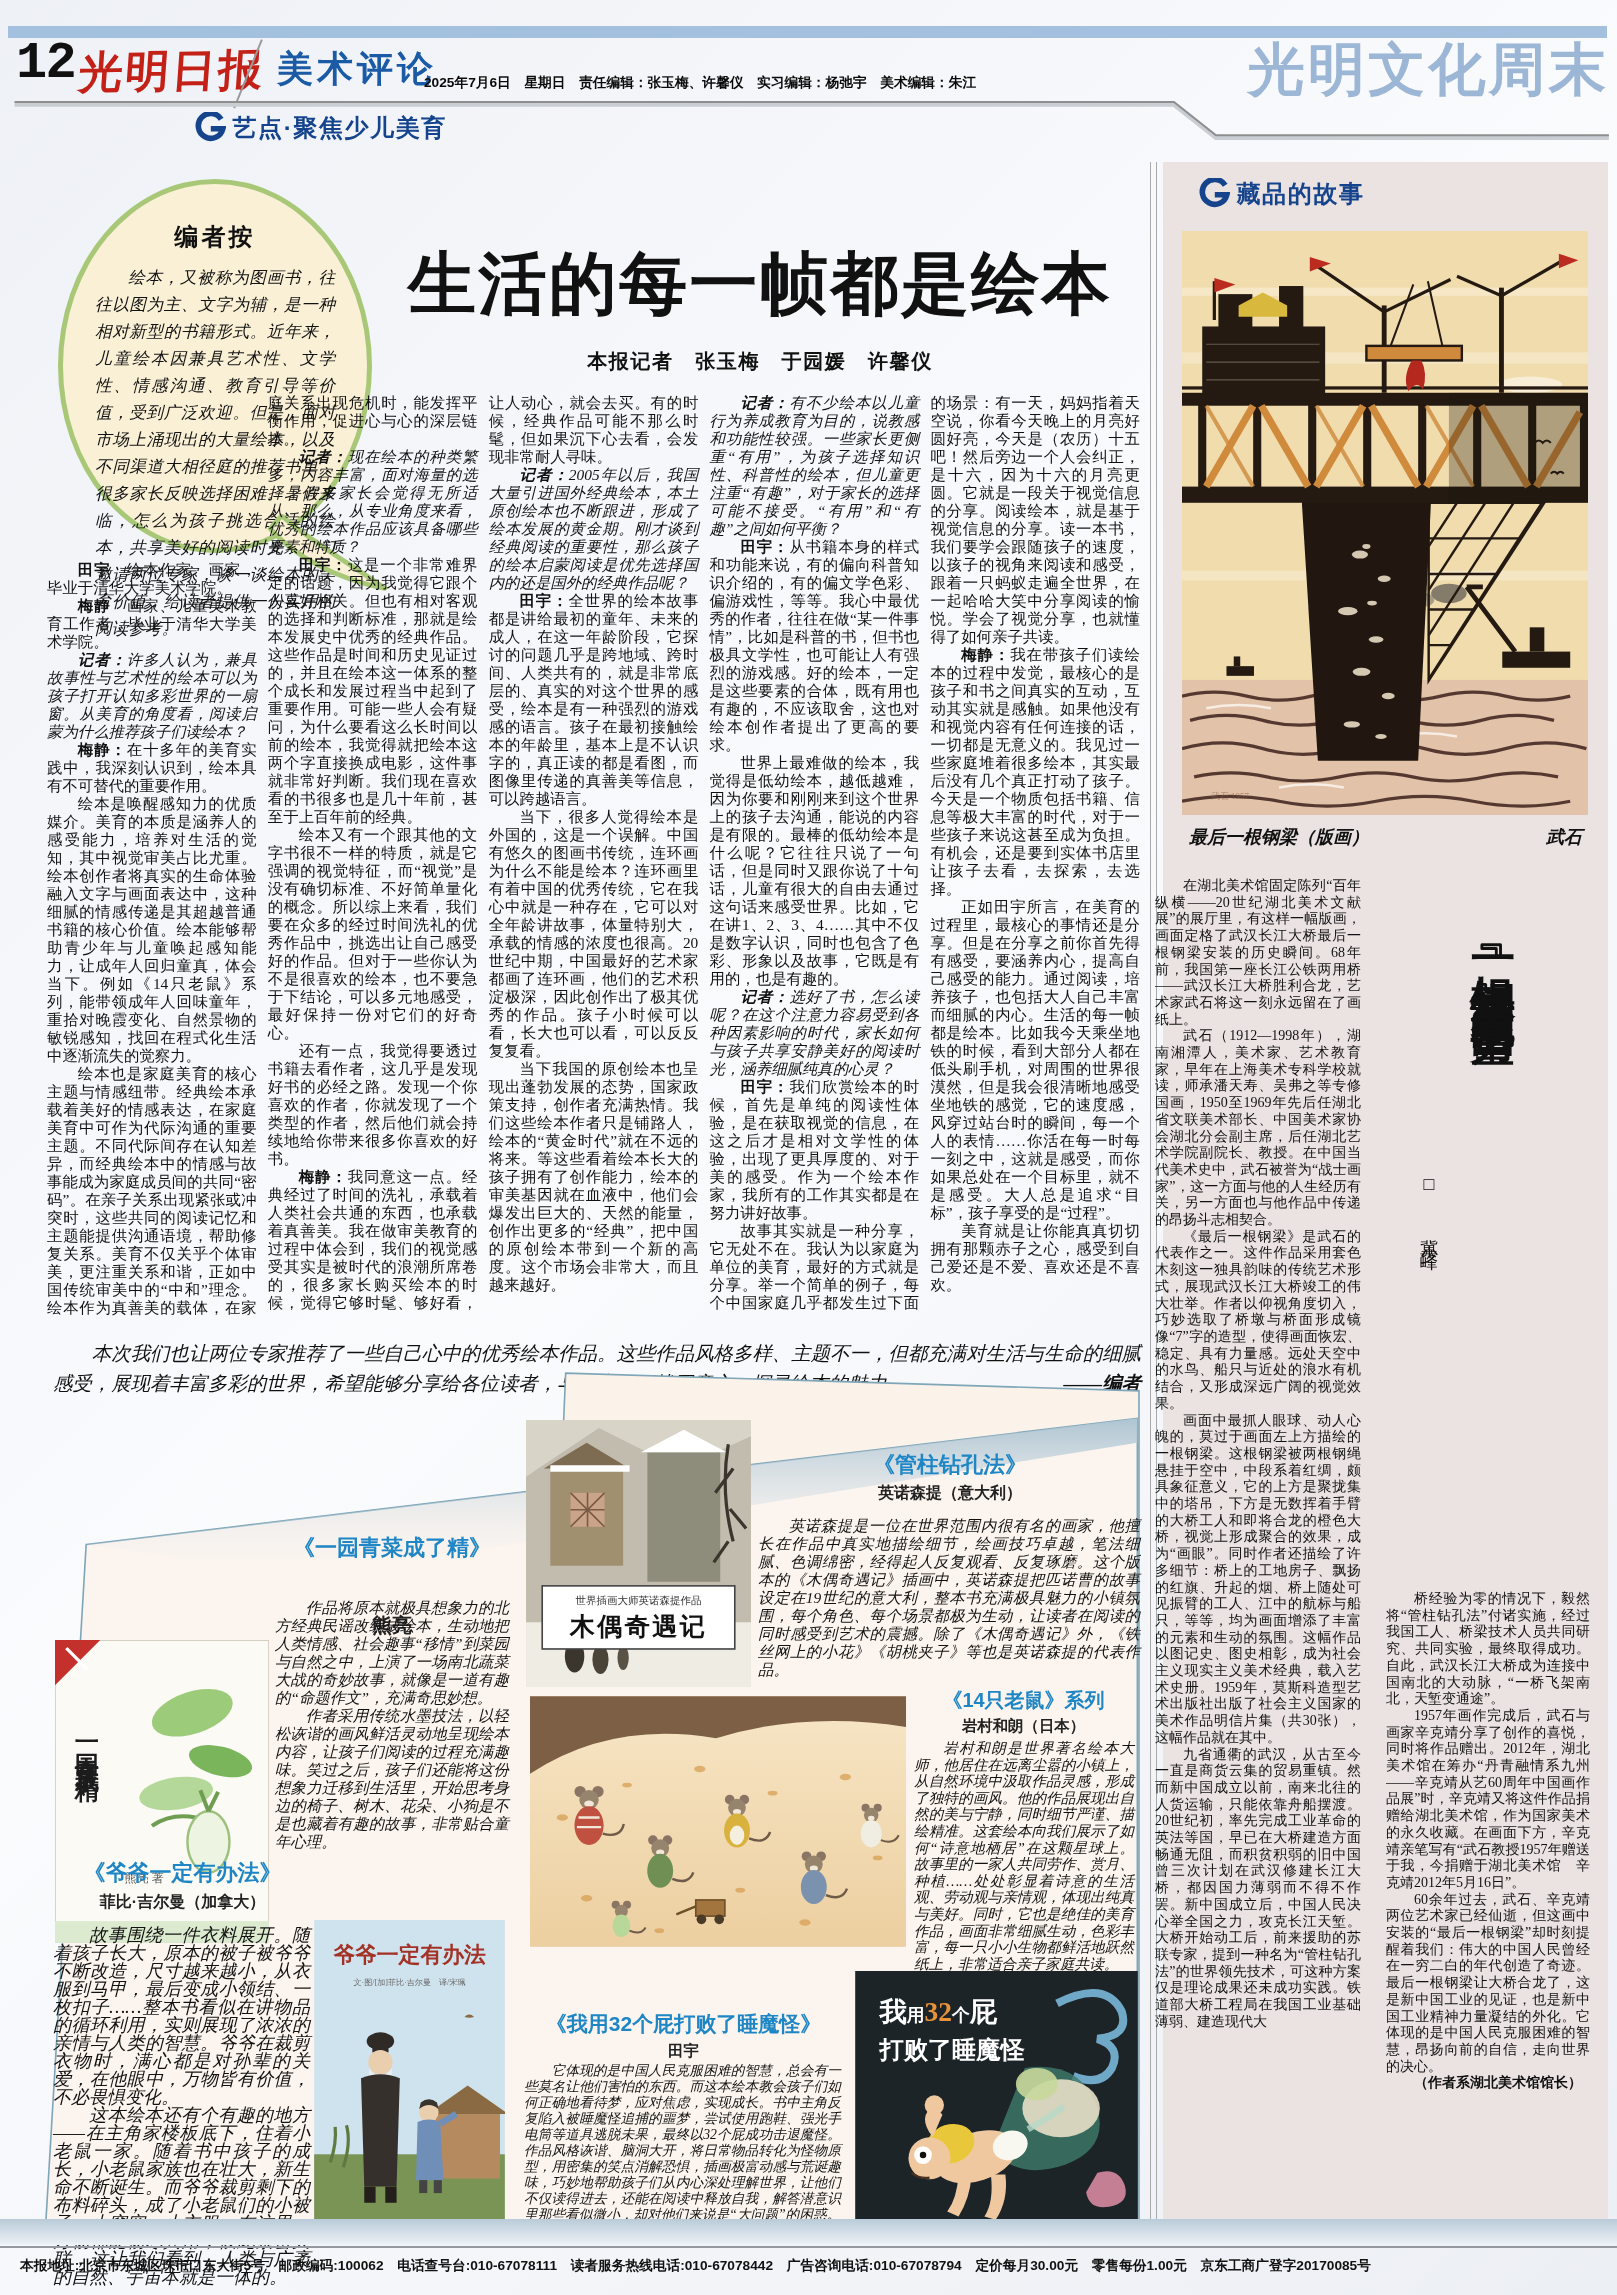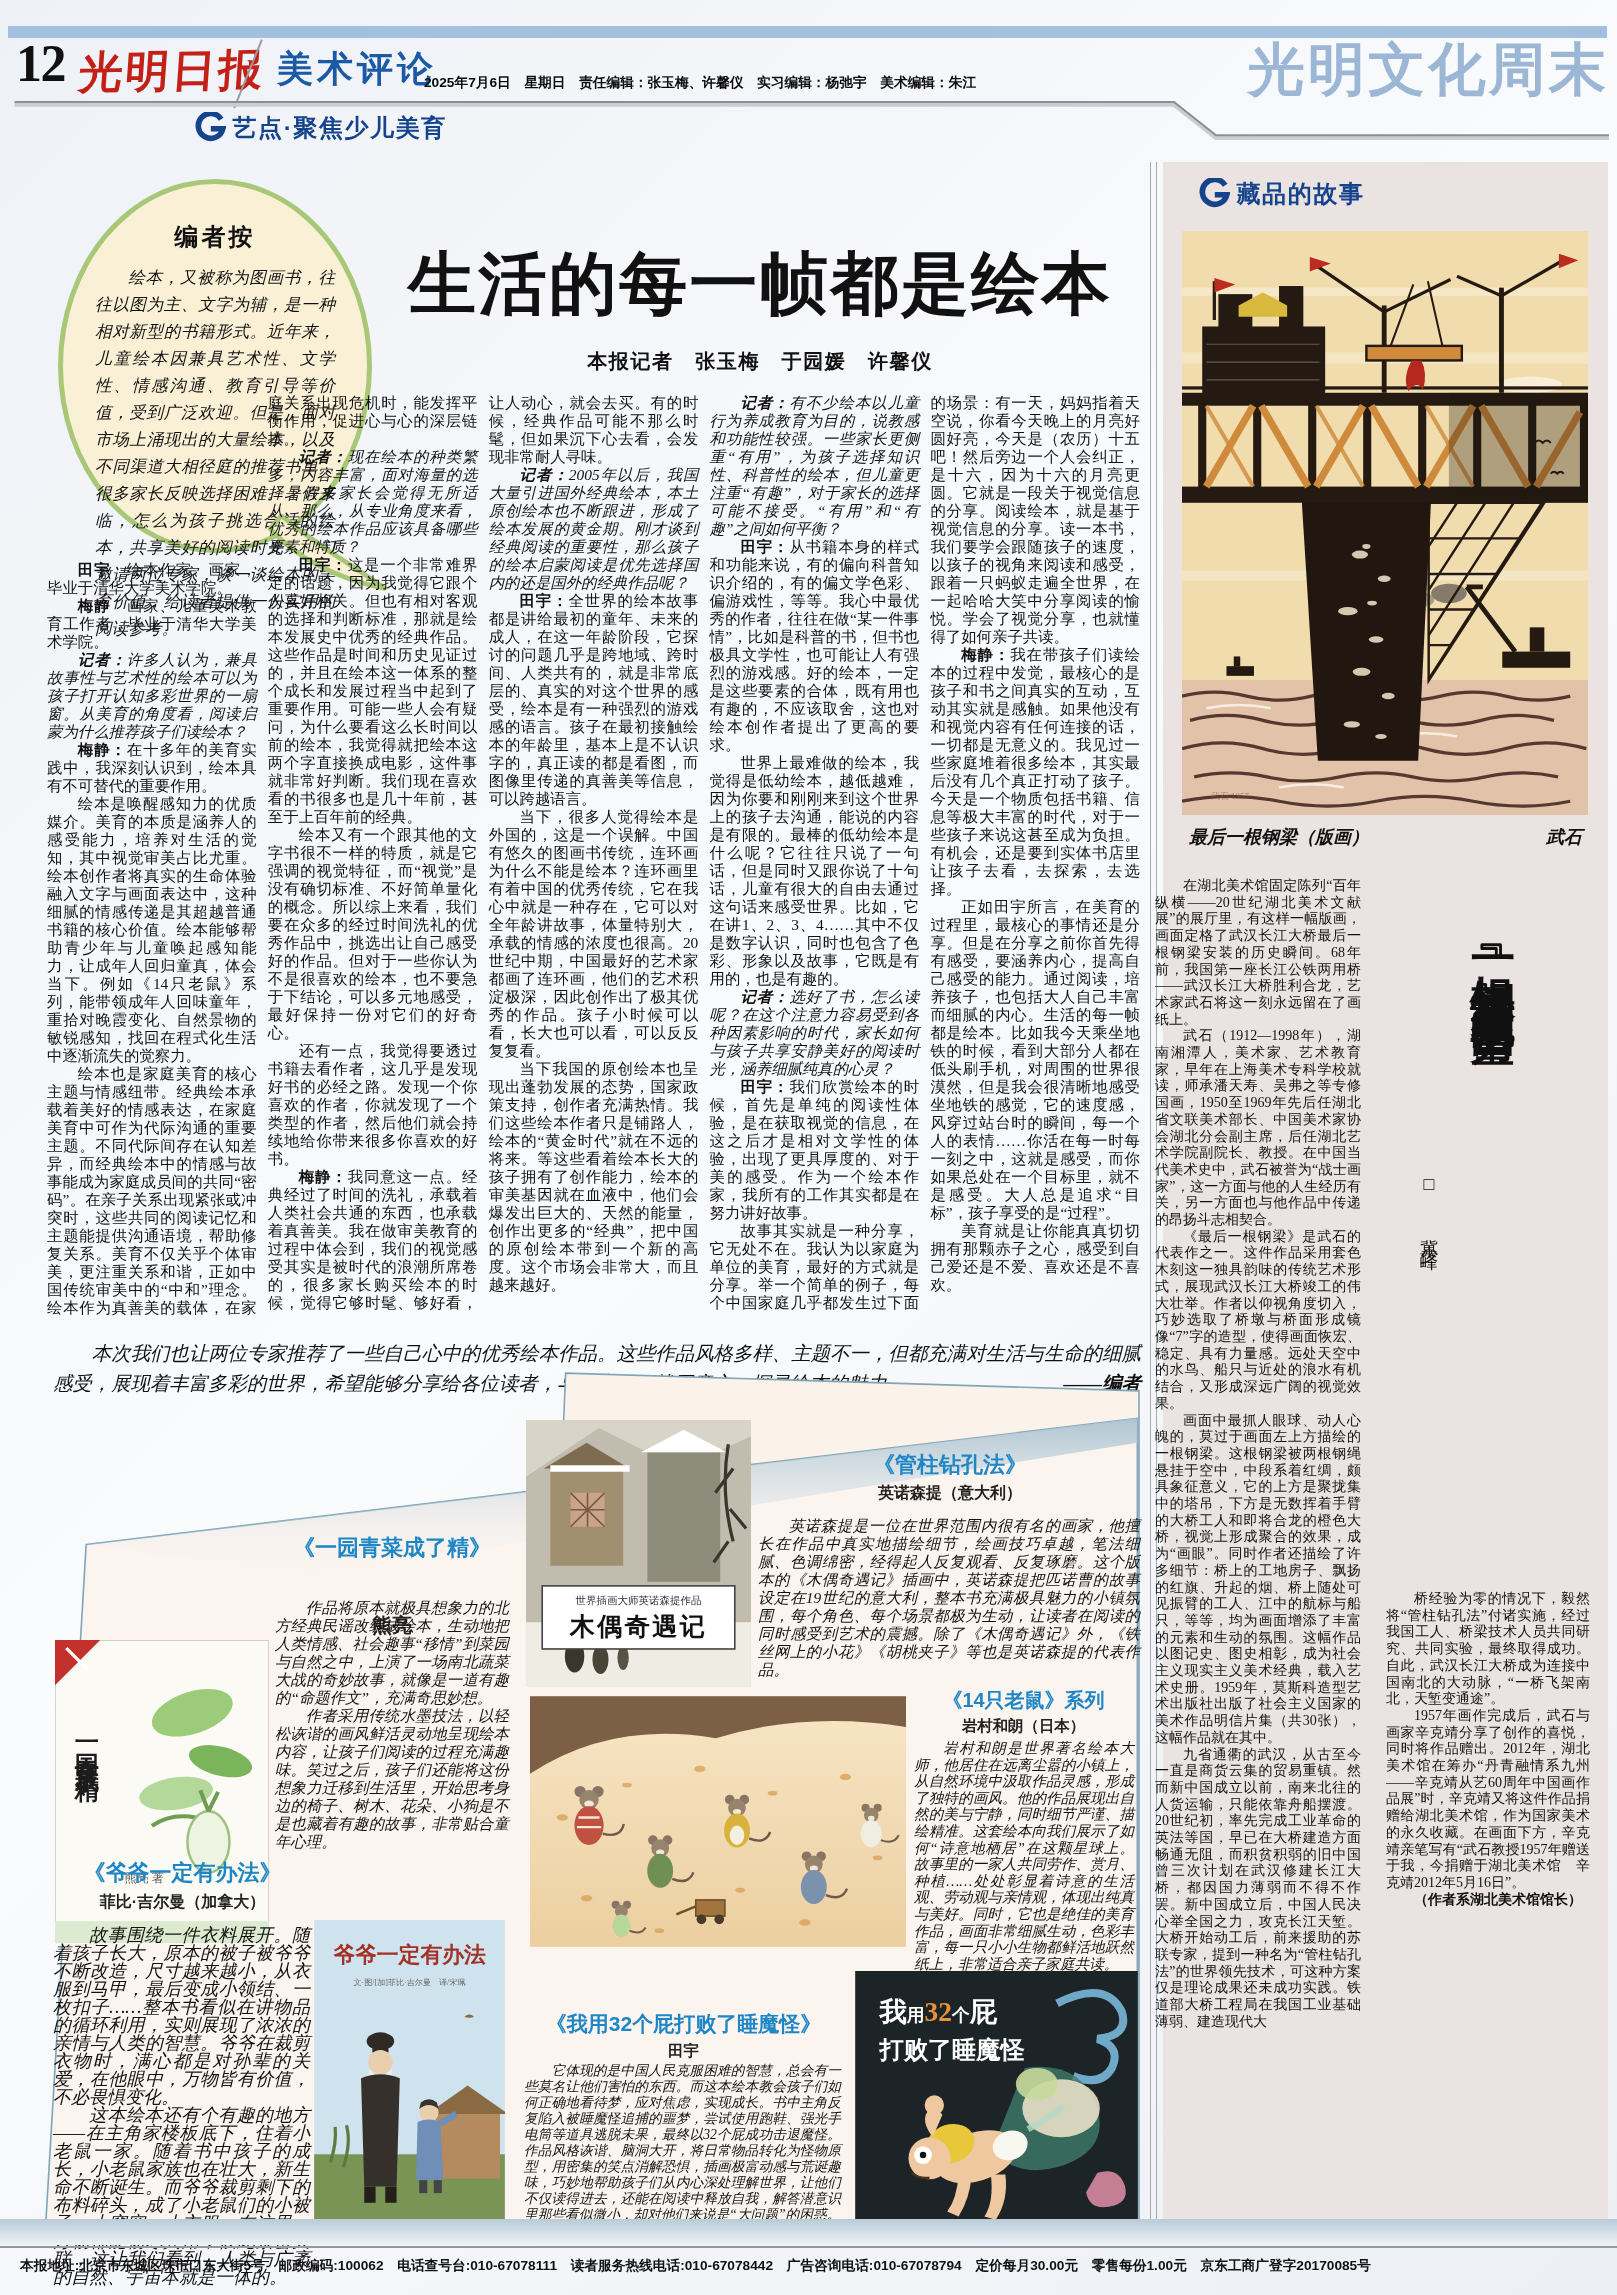--- a/index.html
+++ b/index.html
@@ -2,21 +2,21 @@
 <html style="font-size:13px"><head>
 <meta charset="utf-8">
 <style>
   html,body{margin:0;padding:0;background:#dfe3e8;}
   .page{position:relative;width:1617px;height:2295px;overflow:hidden;
         background:linear-gradient(135deg,#eef1f6 0%,#fafbfd 45%,#eceff4 100%);
         font-family:"Liberation Serif",serif;color:#111;}
   .abs{position:absolute;}
   
   .topband{left:8px;top:26px;width:1599px;height:12px;background:#a3c1df;}
-  .pagenum{left:16px;top:34px;font-family:Liberation Serif, serif;font-size:52px;font-weight:700;letter-spacing:-1.6px;}
+  .pagenum{left:16px;top:34px;font-family:Liberation Mono, monospace;font-size:52px;font-weight:700;letter-spacing:-1.6px;}
   .paperlogo{left:79px;top:42px;font-size:44px;font-weight:900;color:#c32017;transform:skewX(-5deg) rotate(-1deg);letter-spacing:2.4px;}
   .slash{left:247px;top:37px;width:2.4px;height:74px;background:#9a9a9a;transform:rotate(22deg);}
   .secname{left:277px;top:45px;font-family:"Liberation Sans",sans-serif;font-size:36px;font-weight:900;color:#1b5aa5;letter-spacing:4px;}
   .dateline{left:424px;top:74px;font-family:"Liberation Sans",sans-serif;font-size:13.7px;font-weight:700;color:#0a0a0a;}
   .weekend{left:1189px;top:32px;width:420px;text-align:right;font-size:57px;font-weight:900;color:#9cb6d6;letter-spacing:3.2px;}
   
   .kicker{display:flex;align-items:center;gap:6.5px;font-family:"Liberation Sans",sans-serif;
           font-size:24px;font-weight:900;color:#15448c;letter-spacing:1.6px;}
   
   .bubble{left:58px;top:179px;width:314px;height:374px;border-radius:50%;
@@ -456,20 +456,21 @@
     <p>画面中最抓人眼球、动人心魄的，莫过于画面左上方描绘的一根钢梁。这根钢梁被两根钢绳悬挂于空中，中段系着红绸，颇具象征意义，它的上方是聚拢集中的塔吊，下方是无数挥着手臂的大桥工人和即将合龙的橙色大桥，视觉上形成聚合的效果，成为“画眼”。同时作者还描绘了许多细节：桥上的工地房子、飘扬的红旗、升起的烟、桥上随处可见振臂的工人、江中的航标与船只，等等，均为画面增添了丰富的元素和生动的氛围。这幅作品以图记史、图史相彰，成为社会主义现实主义美术经典，载入艺术史册。1959年，莫斯科造型艺术出版社出版了社会主义国家的美术作品明信片集（共30张），这幅作品就在其中。</p>
     <p>九省通衢的武汉，从古至今一直是商货云集的贸易重镇。然而新中国成立以前，南来北往的人货运输，只能依靠舟船摆渡。20世纪初，率先完成工业革命的英法等国，早已在大桥建造方面畅通无阻，而积贫积弱的旧中国曾三次计划在武汉修建长江大桥，都因国力薄弱而不得不作罢。新中国成立后，中国人民决心举全国之力，攻克长江天堑。大桥开始动工后，前来援助的苏联专家，提到一种名为“管柱钻孔法”的世界领先技术，可这种方案仅是理论成果还未成功实践。铁道部大桥工程局在我国工业基础薄弱、建造现代大</p>
   </div>
 
   <div class="abs vtitle">『一根钢梁』蕴藏的中国力量</div>
   <div class="abs vauthor">□　冀少峰</div>
 
   <div class="abs rtext" style="left:1386px;top:1591px;width:204px;height:566px;overflow:hidden">
     <p>桥经验为零的情况下，毅然将“管柱钻孔法”付诸实施，经过我国工人、桥梁技术人员共同研究、共同实验，最终取得成功。自此，武汉长江大桥成为连接中国南北的大动脉，“一桥飞架南北，天堑变通途”。</p>
     <p>1957年画作完成后，武石与画家辛克靖分享了创作的喜悦，同时将作品赠出。2012年，湖北美术馆在筹办“丹青融情系九州——辛克靖从艺60周年中国画作品展”时，辛克靖又将这件作品捐赠给湖北美术馆，作为国家美术的永久收藏。在画面下方，辛克靖亲笔写有“武石教授1957年赠送于我，今捐赠于湖北美术馆　辛克靖2012年5月16日”。</p>
+    <p>60余年过去，武石、辛克靖两位艺术家已经仙逝，但这画中安装的“最后一根钢梁”却时刻提醒着我们：伟大的中国人民曾经在一穷二白的年代创造了奇迹。最后一根钢梁让大桥合龙了，这是新中国工业的见证，也是新中国工业精神力量凝结的外化。它体现的是中国人民克服困难的智慧，昂扬向前的自信，走向世界的决心。</p>
     <p style="font-weight:700">（作者系湖北美术馆馆长）</p>
   </div>
 
   <div class="abs bottomband"></div>
   <div class="abs footrule"></div>
   <div class="abs footer">本报地址:北京市东城区珠市口东大街5号　邮政编码:100062　电话查号台:010-67078111　读者服务热线电话:010-67078442　广告咨询电话:010-67078794　定价每月30.00元　零售每份1.00元　京东工商广登字20170085号</div>
 
 </div>
 
 

